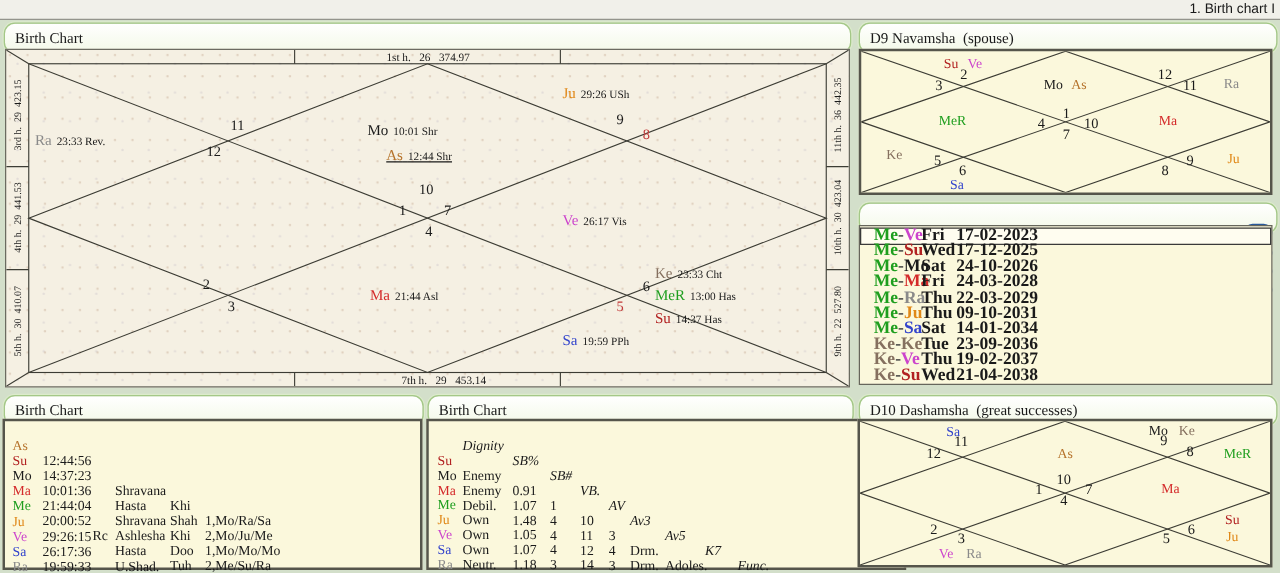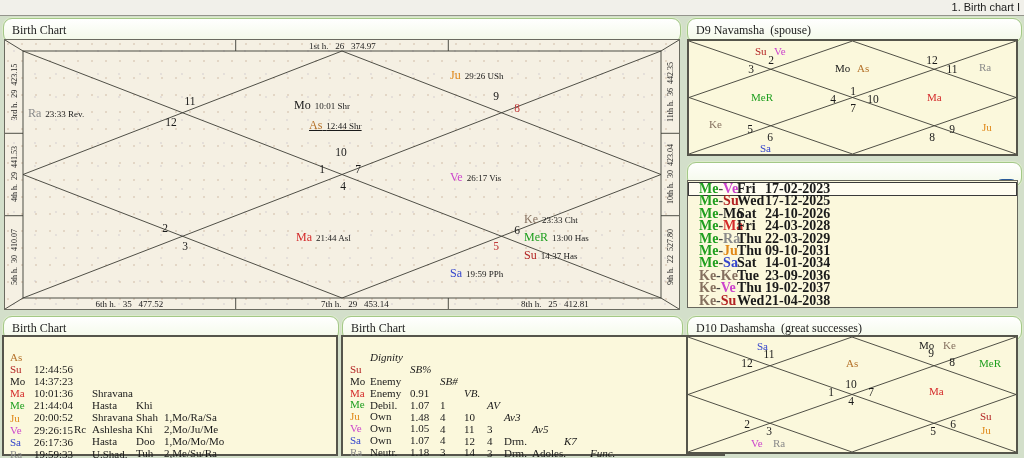--- a/index.html
+++ b/index.html
@@ -75,23 +75,21 @@
       <line x1="0" y1="93.3" x2="18" y2="93.3"></line>
         <line x1="0" y1="175.7" x2="18" y2="175.7"></line>
       <line x1="656" y1="93.3" x2="674" y2="93.3"></line>
         <line x1="656" y1="175.7" x2="674" y2="175.7"></line>
       <line x1="18" y1="11" x2="656" y2="258"></line>
         <line x1="656" y1="11" x2="18" y2="258"></line>
       <path d="M337,11 L656,134.5 L337,258 L18,134.5 Z"></path>
     </g>
   </svg>
   <div class="etop" style="left:231px;top:0;width:213px">1st h.   26   374.97</div>
-  <div class="etop" style="left:18px;top:258px;width:213px">6th h.   35   477.52</div>
   <div class="etop" style="left:231px;top:258px;width:238px">7th h.   29   453.14</div>
-  <div class="etop" style="left:444px;top:258px;width:212px">8th h.   25   412.81</div>
   <div class="eside" style="left:9px;top:52px">3rd h.  29  423.15</div>
   <div class="eside" style="left:9px;top:134px">4th h.  29  441.53</div>
   <div class="eside" style="left:9px;top:217px">5th h.  30  410.07</div>
   <div class="eside" style="left:665px;top:52px">11th h.  36  442.35</div>
   <div class="eside" style="left:665px;top:134px">10th h.  30  423.04</div>
   <div class="eside" style="left:665px;top:217px">9th h.  22  527.80</div>
   <div>
     <div class="hnum" style="left: 185px; top: 61px;">11</div>
 
     <div class="hnum" style="left: 166px; top: 82px;">12</div>

